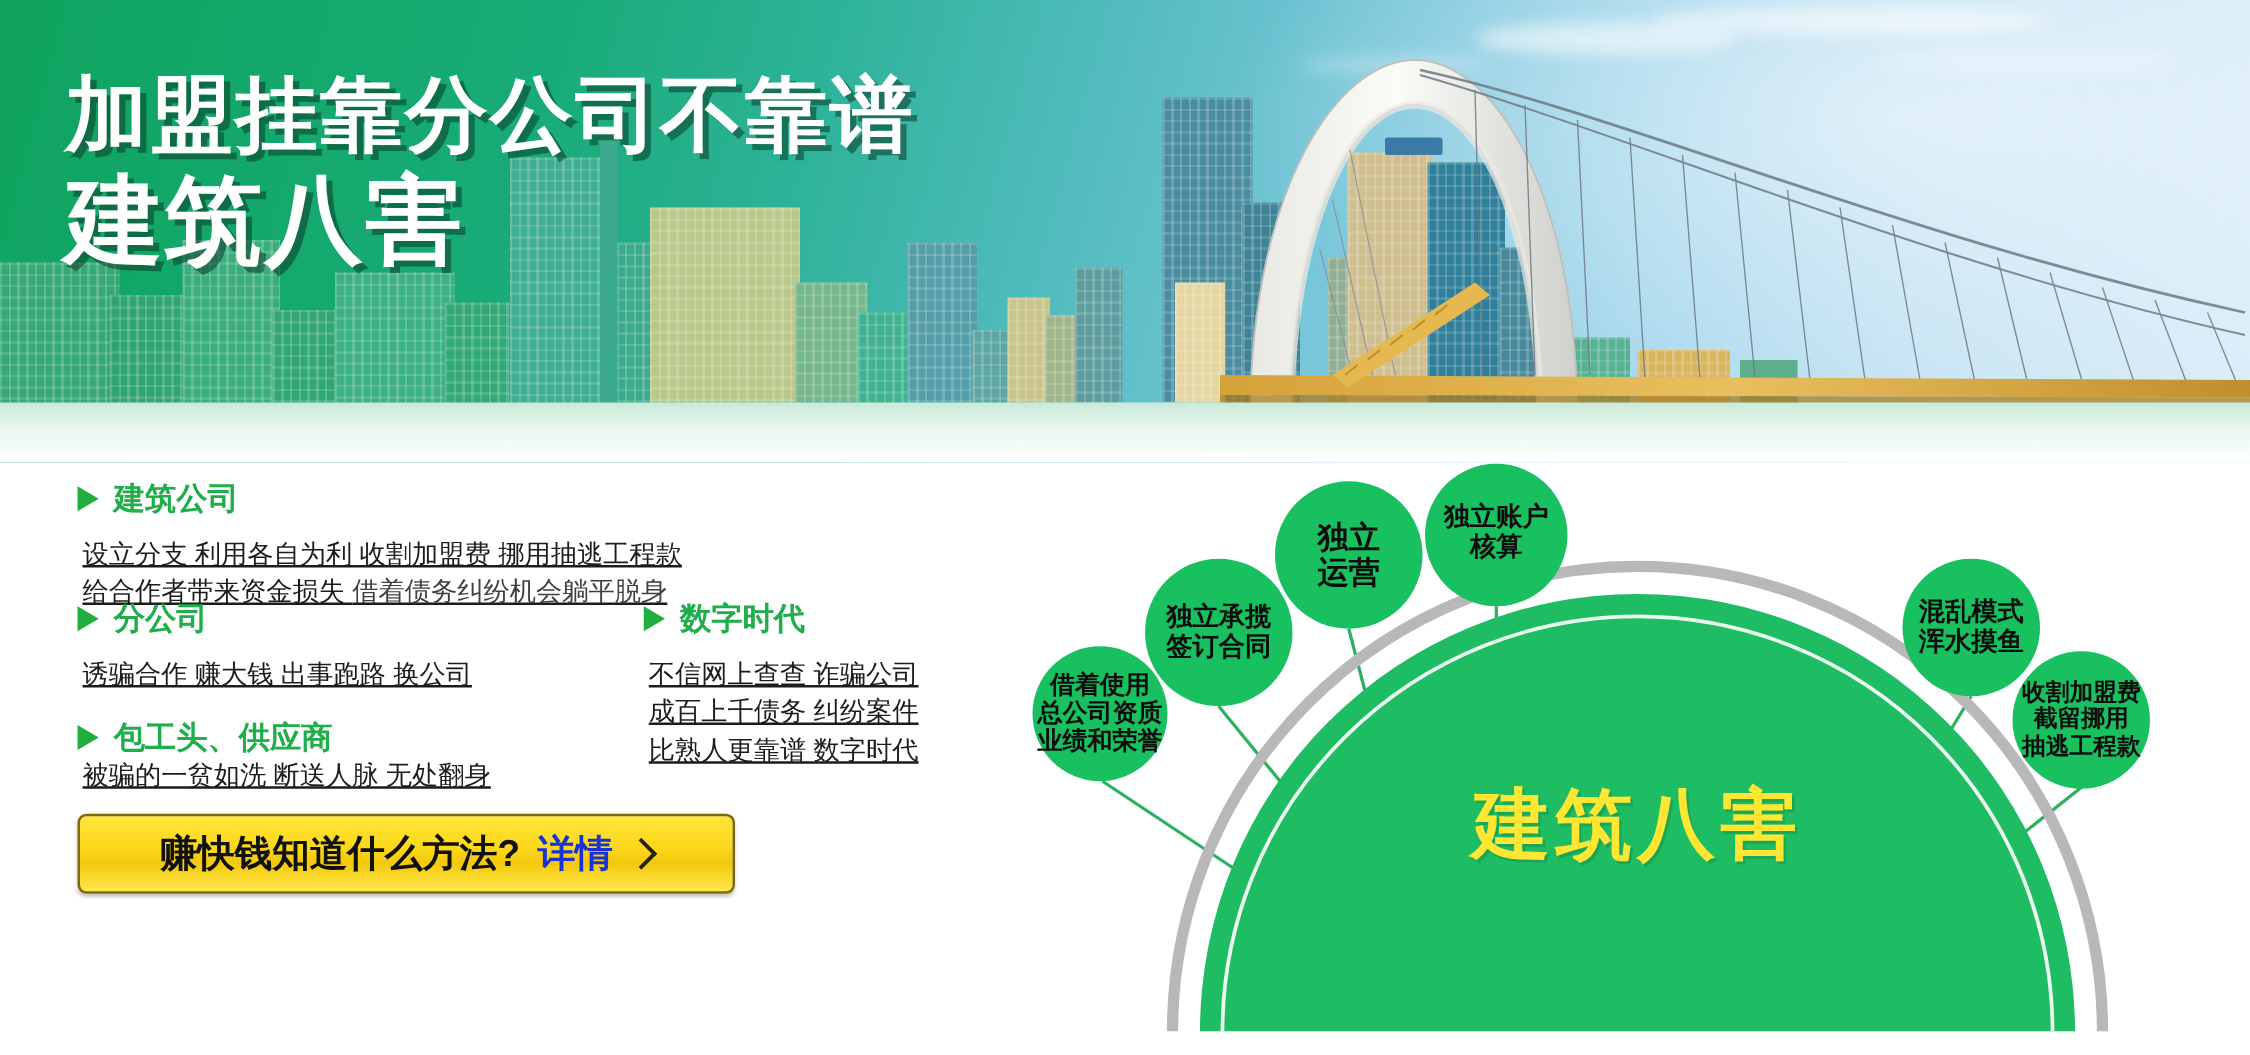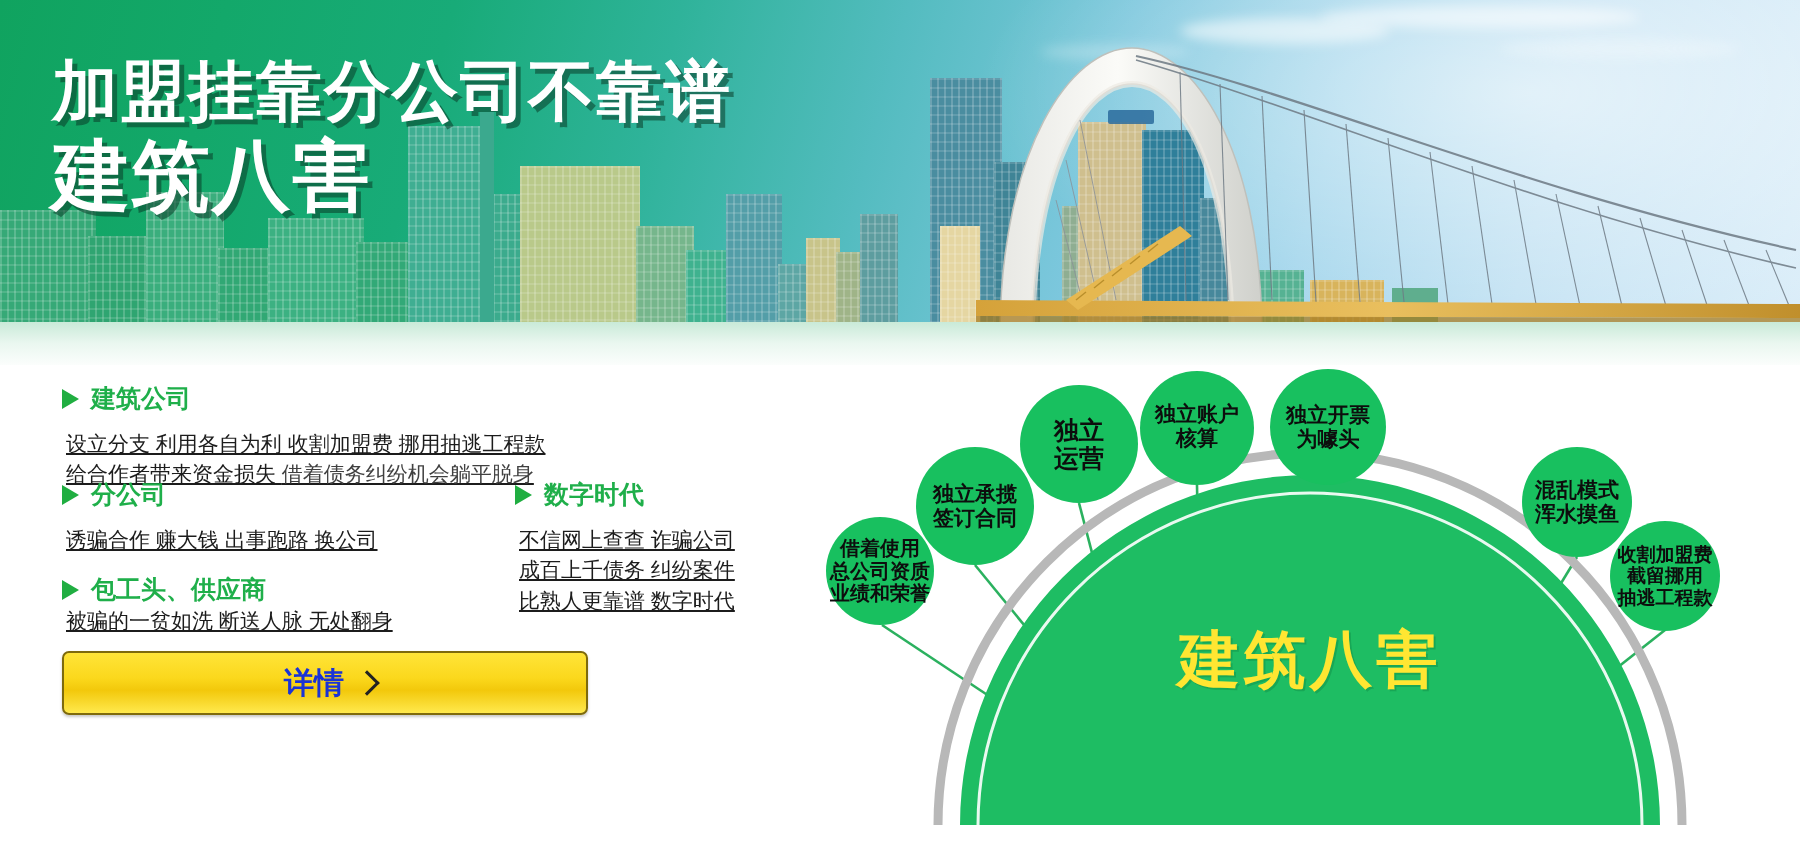--- a/index.html
+++ b/index.html
@@ -392,20 +392,21 @@
         <span>数字时代</span>
       </div>
       <div class="lines">
         <div class="body-line"><span>不信网上查查 诈骗公司</span></div>
         <div class="body-line"><span>成百上千债务 纠纷案件</span></div>
         <div class="body-line"><span>比熟人更靠谱 数字时代</span></div>
       </div>
     </div>
 
     <div id="cta">
+      <span class="cta-main">赚快钱知道什么方法?</span>
       <span class="cta-link">详情</span>
       <span class="chev"></span>
     </div>
   </div>
 
   <div id="diagram">
 
     <svg width="980" height="469" style="position:absolute; left:0; top:0;">
 
       <g stroke="#2bb15f" stroke-width="2.6" fill="none">
@@ -448,26 +449,20 @@
       </div>
     </div>
 
     <div class="node" style="left:320px; top:-4px; width:114px; height:114px; font-size:21px;font-family:Liberation Mono, monospace;">
       <div>
         <span>独立账户</span>
         <span>核算</span>
       </div>
     </div>
 
-    <div class="node" style="left:450px; top:-6px; width:116px; height:116px; font-size:21px;">
-      <div>
-        <span>独立开票</span>
-        <span>为噱头</span>
-      </div>
-    </div>
 
 
     <div class="node" style="left:702px; top:72px; width:110px; height:110px; font-size:21px;">
       <div>
         <span>混乱模式</span>
         <span>浑水摸鱼</span>
       </div>
     </div>
 
     <div class="node" style="left:790px; top:146px; width:110px; height:110px; font-size:19px;">

